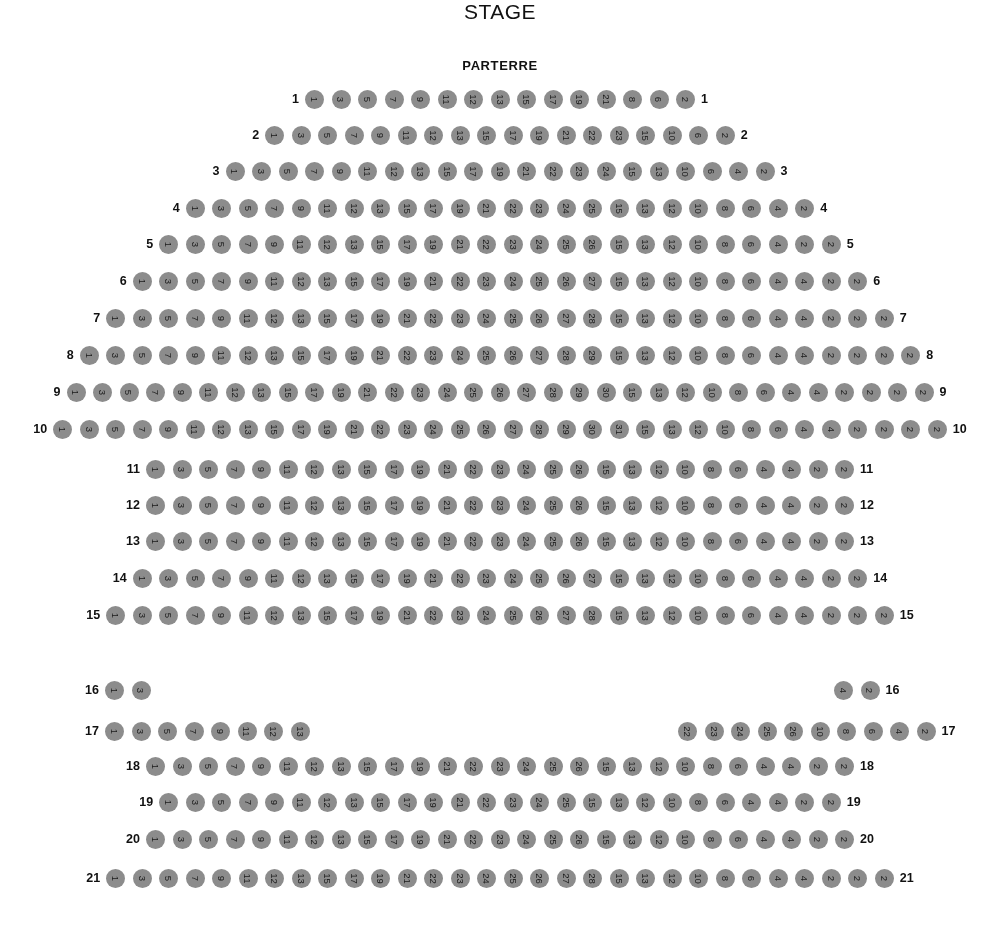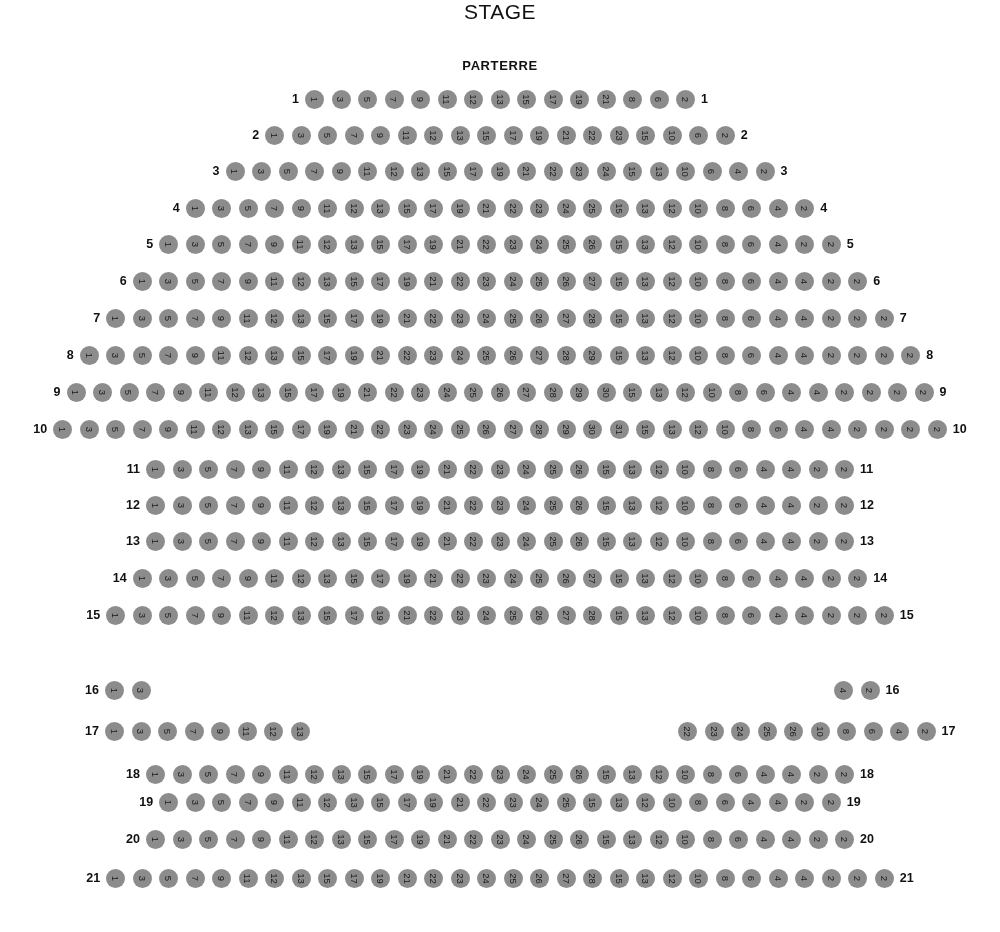--- a/index.html
+++ b/index.html
@@ -559,21 +559,21 @@
       <div class="seat" style="left: 757.5px; top: 722px; background: rgb(140, 140, 140);"><span>25</span></div>
       <div class="seat" style="left: 784px; top: 722px; background: rgb(140, 140, 140);"><span>26</span></div>
       <div class="seat" style="left: 810.5px; top: 722px; background: rgb(140, 140, 140);"><span>10</span></div>
       <div class="seat" style="left: 837px; top: 722px; background: rgb(140, 140, 140);"><span>8</span></div>
       <div class="seat" style="left: 863.5px; top: 722px; background: rgb(140, 140, 140);"><span>6</span></div>
       <div class="seat" style="left: 890px; top: 722px; background: rgb(140, 140, 140);"><span>4</span></div>
       <div class="seat" style="left: 916.5px; top: 722px; background: rgb(140, 140, 140);"><span>2</span></div>
       <div class="rowlabel left" style="top: 722px; left: 61px; width: 38px;">17</div>
       <div class="rowlabel right" style="top: 722px; left: 941.5px; width: 38px;">17</div>
     </div>
-    <div class="row" style="top: 8px;">
+    <div class="row" style="top: 0px;">
       <div class="seat" style="left: 146px; top: 757px; background: rgb(140, 140, 140);"><span>1</span></div>
       <div class="seat" style="left: 172.5px; top: 757px; background: rgb(140, 140, 140);"><span>3</span></div>
       <div class="seat" style="left: 199px; top: 757px; background: rgb(140, 140, 140);"><span>5</span></div>
       <div class="seat" style="left: 225.5px; top: 757px; background: rgb(140, 140, 140);"><span>7</span></div>
       <div class="seat" style="left: 252px; top: 757px; background: rgb(140, 140, 140);"><span>9</span></div>
       <div class="seat" style="left: 278.5px; top: 757px; background: rgb(140, 140, 140);"><span>11</span></div>
       <div class="seat" style="left: 305px; top: 757px; background: rgb(140, 140, 140);"><span>12</span></div>
       <div class="seat" style="left: 331.5px; top: 757px; background: rgb(140, 140, 140);"><span>13</span></div>
       <div class="seat" style="left: 358px; top: 757px; background: rgb(140, 140, 140);"><span>15</span></div>
       <div class="seat" style="left: 384.5px; top: 757px; background: rgb(140, 140, 140);"><span>17</span></div>

